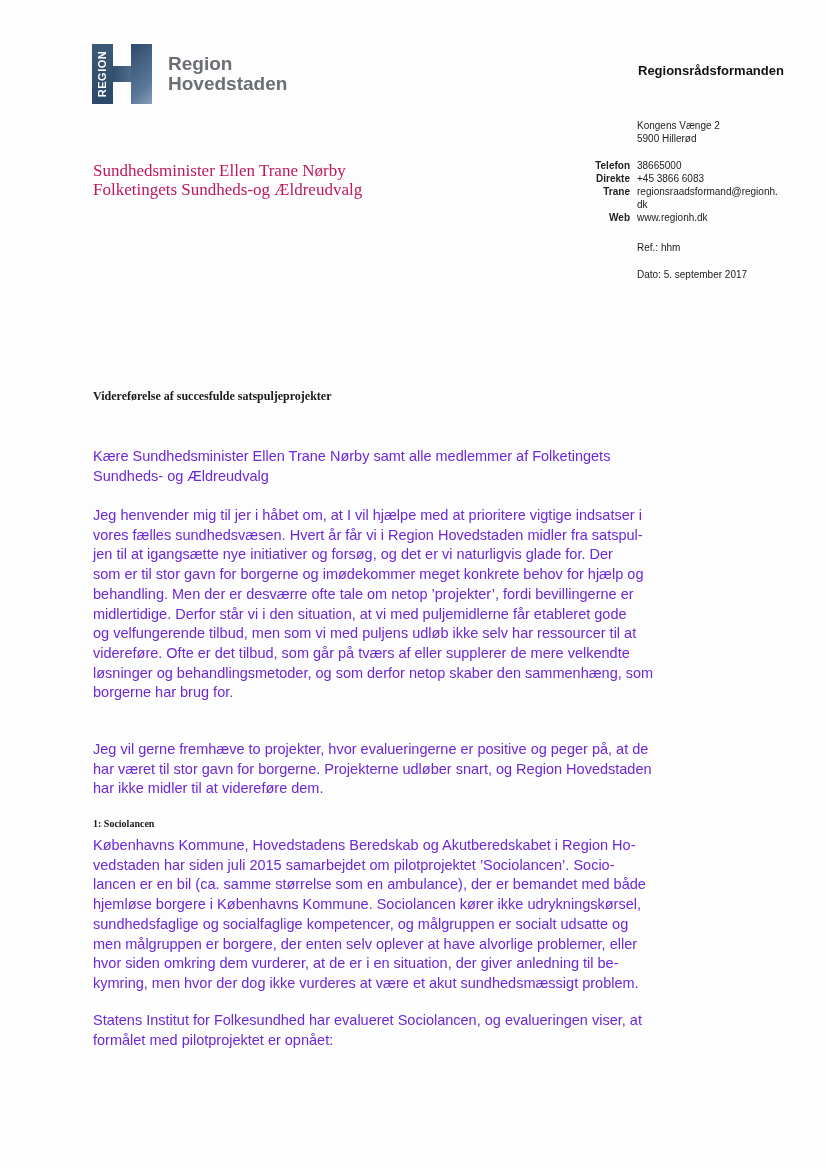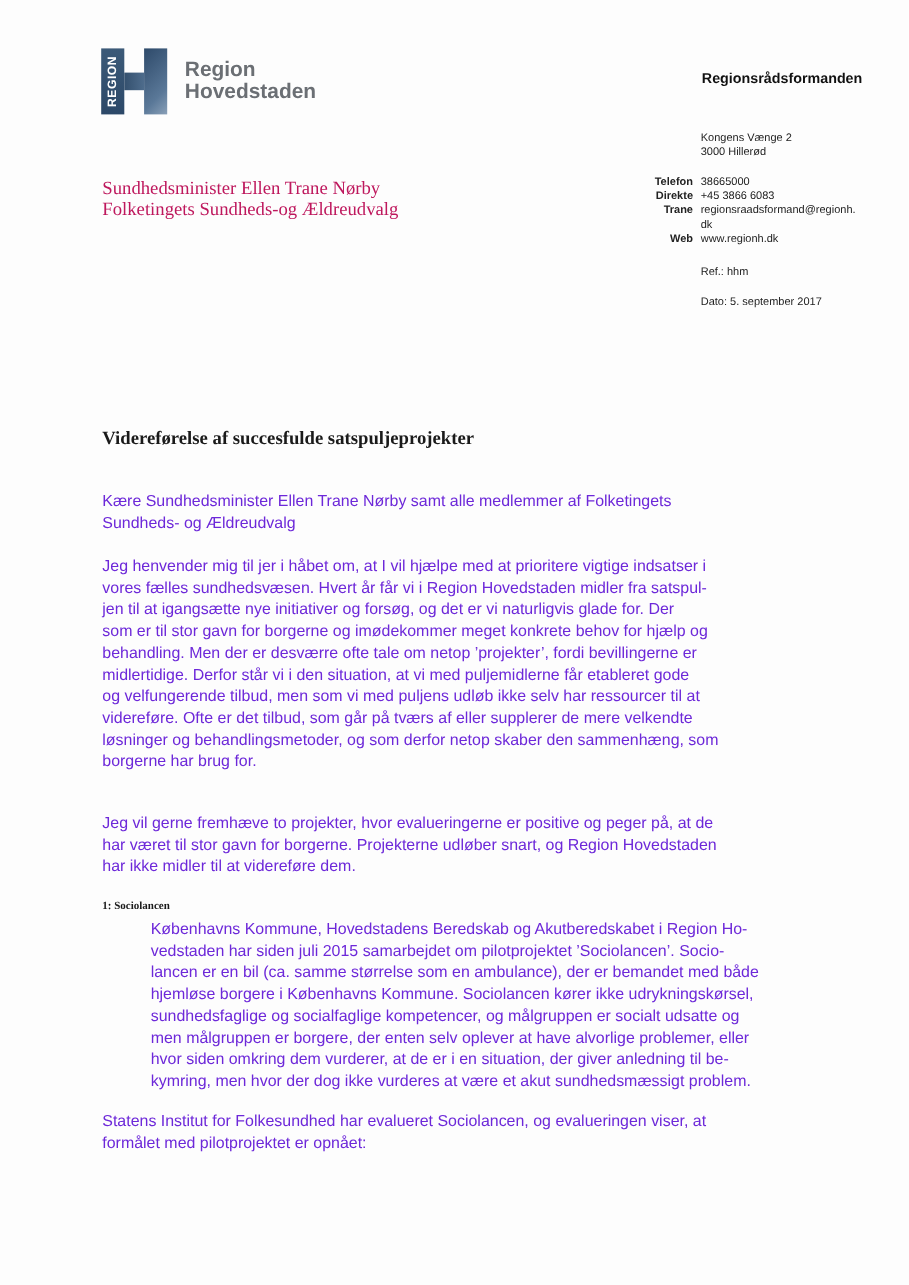--- a/index.html
+++ b/index.html
@@ -24,26 +24,26 @@
     .contact .lbl { width: 70px; text-align: right; font-weight: bold; padding-right: 7px; flex-shrink: 0; }
     .contact .val { width: 170px; }
     .ref { position: absolute; left: 637px; top: 242px; font-family: "Liberation Sans", sans-serif; font-size: 10px; color: #222; }
     .dato { position: absolute; left: 637px; top: 269px; font-family: "Liberation Sans", sans-serif; font-size: 10px; color: #222; }
 
     
     .recipient { position: absolute; left: 93px; top: 161px; font-family: "Liberation Serif", serif; font-size: 17px; line-height: 19px; color: #be185d; }
 
     
     .body { position: absolute; left: 93px; width: 520px; font-family: Liberation Sans, sans-serif; font-size: 14.5px; line-height: 19.7px; color: #6d28d9; }
-    .subject { position: absolute; left: 93px; top: 389px; font-family: "Liberation Serif", serif; font-weight: bold; font-size: 17px; }
+    .subject { position: absolute; left: 93px; top: 389px; font-family: "Liberation Serif", serif; font-weight: bold; font-size: 12px; }
     .salutation { top: 447px; }
     .p1 { top: 506px; text-align: justify; }
     .p2 { top: 740px; }
     .sec-heading { position: absolute; left: 93px; top: 818px; font-family: "Liberation Serif", serif; font-weight: bold; font-size: 10px; }
-    .p3 { top: 836px; margin-left: 44px; }
+    .p3 { top: 836px; }
     .p4 { top: 1011px; }
     .line { display: block; white-space: nowrap; }
   </style>
 </head>
 <body>
 
 <div class="page">
 
   <div class="logo">
     <div class="logo-mark">
@@ -57,21 +57,21 @@
     <div class="logo-words">
       <div>Region</div>
       <div>Hovedstaden</div>
     </div>
   </div>
 
   <div class="sender-title">Regionsrådsformanden</div>
 
   <div class="addr">
     <div>Kongens Vænge 2</div>
-    <div>3000 Hillerød</div>
+    <div>5900 Hillerød</div>
   </div>
 
   <div class="contact">
     <div class="row">
       <span class="lbl">Telefon</span>
       <span class="val">38665000</span>
     </div>
     <div class="row">
       <span class="lbl">Direkte</span>
       <span class="val">+45 3866 6083</span>

